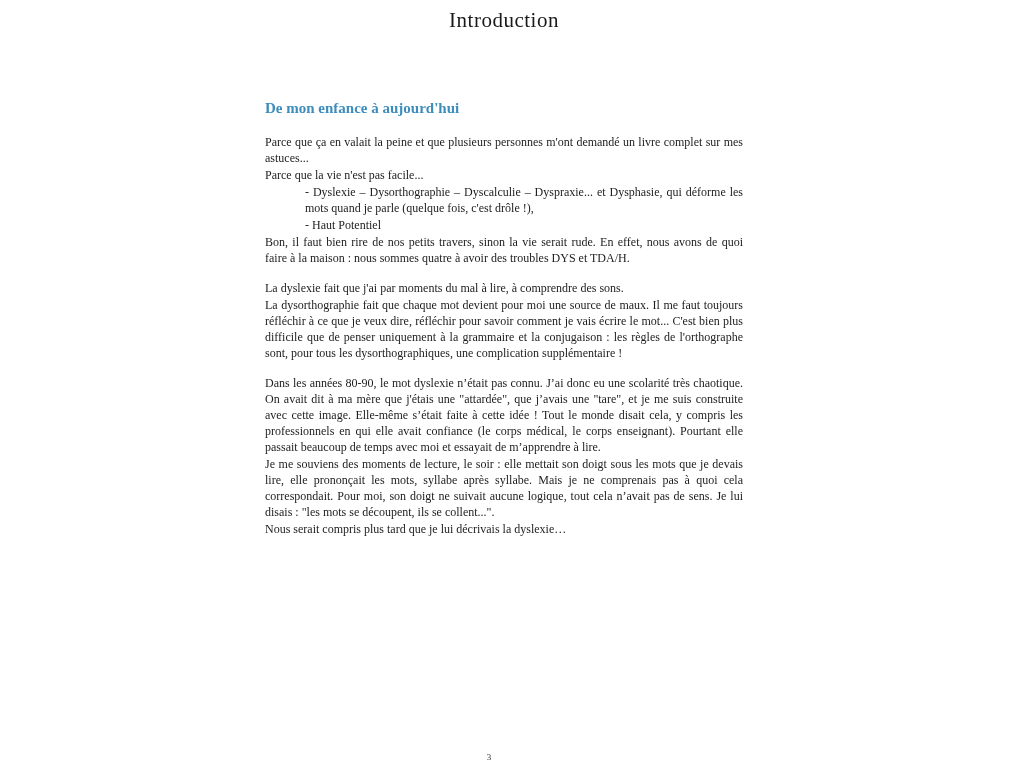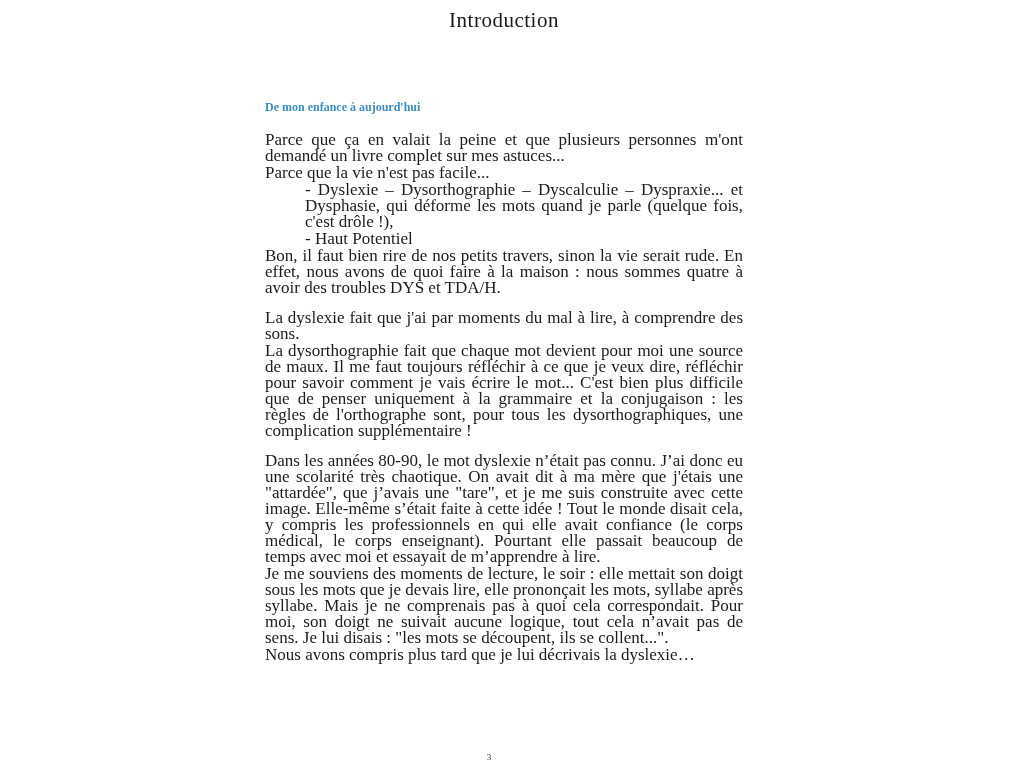--- a/index.html
+++ b/index.html
@@ -30,26 +30,26 @@
     letter-spacing: 0.5px;
   }
   .content {
     position: absolute;
     left: 265px;
     top: 100px;
     width: 478px;
   }
   .section-heading {
     font-family: "Liberation Serif", serif;
-    font-size: 12px;
+    font-size: 15px;
     font-weight: bold;
     margin-bottom: 17px;
   }
   .body-text {
-    font-size: 17px;
+    font-size: 12px;
     line-height: 16px;
   }
   .para {
     margin: 0 0 1px 0;
     text-align: justify;
   }
   .para.indent {
     padding-left: 40px;
   }
   .para.gap {
@@ -77,17 +77,17 @@
     <div class="body-text" id="body-text">
         <p class="para"><span>Parce que ça en valait la peine et que plusieurs personnes m'ont demandé un livre complet sur mes astuces...</span></p>
         <p class="para"><span>Parce que la vie n'est pas facile...</span></p>
         <p class="para indent"><span>- Dyslexie – Dysorthographie – Dyscalculie – Dyspraxie... et Dysphasie, qui déforme les mots quand je parle (quelque fois, c'est drôle !),</span></p>
         <p class="para indent"><span>- Haut Potentiel</span></p>
         <p class="para"><span>Bon, il faut bien rire de nos petits travers, sinon la vie serait rude. En effet, nous avons de quoi faire à la maison : nous sommes quatre à avoir des troubles DYS et TDA/H.</span></p>
         <p class="para gap"><span>La </span><span class="it">dyslexie</span><span> fait que j'ai par moments du mal à lire, à comprendre des sons.</span></p>
         <p class="para"><span>La </span><span class="it">dysorthographie</span><span> fait que chaque mot devient pour moi une source de maux. Il me faut toujours réfléchir à ce que je veux dire, réfléchir pour savoir comment je vais écrire le mot... C'est bien plus difficile que de penser uniquement à la grammaire et la conjugaison : les règles de l'orthographe sont, pour tous les dysorthographiques, une complication supplémentaire !</span></p>
         <p class="para gap"><span>Dans les années 80-90, le mot </span><span class="it">dyslexie</span><span> n’était pas connu. J’ai donc eu une scolarité très chaotique. On avait dit à ma mère que j'étais une "attardée", que j’avais une "tare", et je me suis construite avec cette image. Elle-même s’était faite à cette idée ! Tout le monde disait cela, y compris les professionnels en qui elle avait confiance (le corps médical, le corps enseignant). Pourtant elle passait beaucoup de temps avec moi et essayait de m’apprendre à lire.</span></p>
         <p class="para"><span>Je me souviens des moments de lecture, le soir : elle mettait son doigt sous les mots que je devais lire, elle prononçait les mots, syllabe après syllabe. Mais je ne comprenais pas à quoi cela correspondait. Pour moi, son doigt ne suivait aucune logique, tout cela n’avait pas de sens. Je lui disais : </span><span class="it">"les mots se découpent, ils se collent..."</span><span>.</span></p>
-        <p class="para"><span>Nous avons compris plus tard que je lui décrivais la dyslexie…</span></p>
+        <p class="para"><span>Nous serait compris plus tard que je lui décrivais la dyslexie…</span></p>
       </div>
   </div>
   <div class="page-number">3</div>
 </div>
 
 </body></html>

